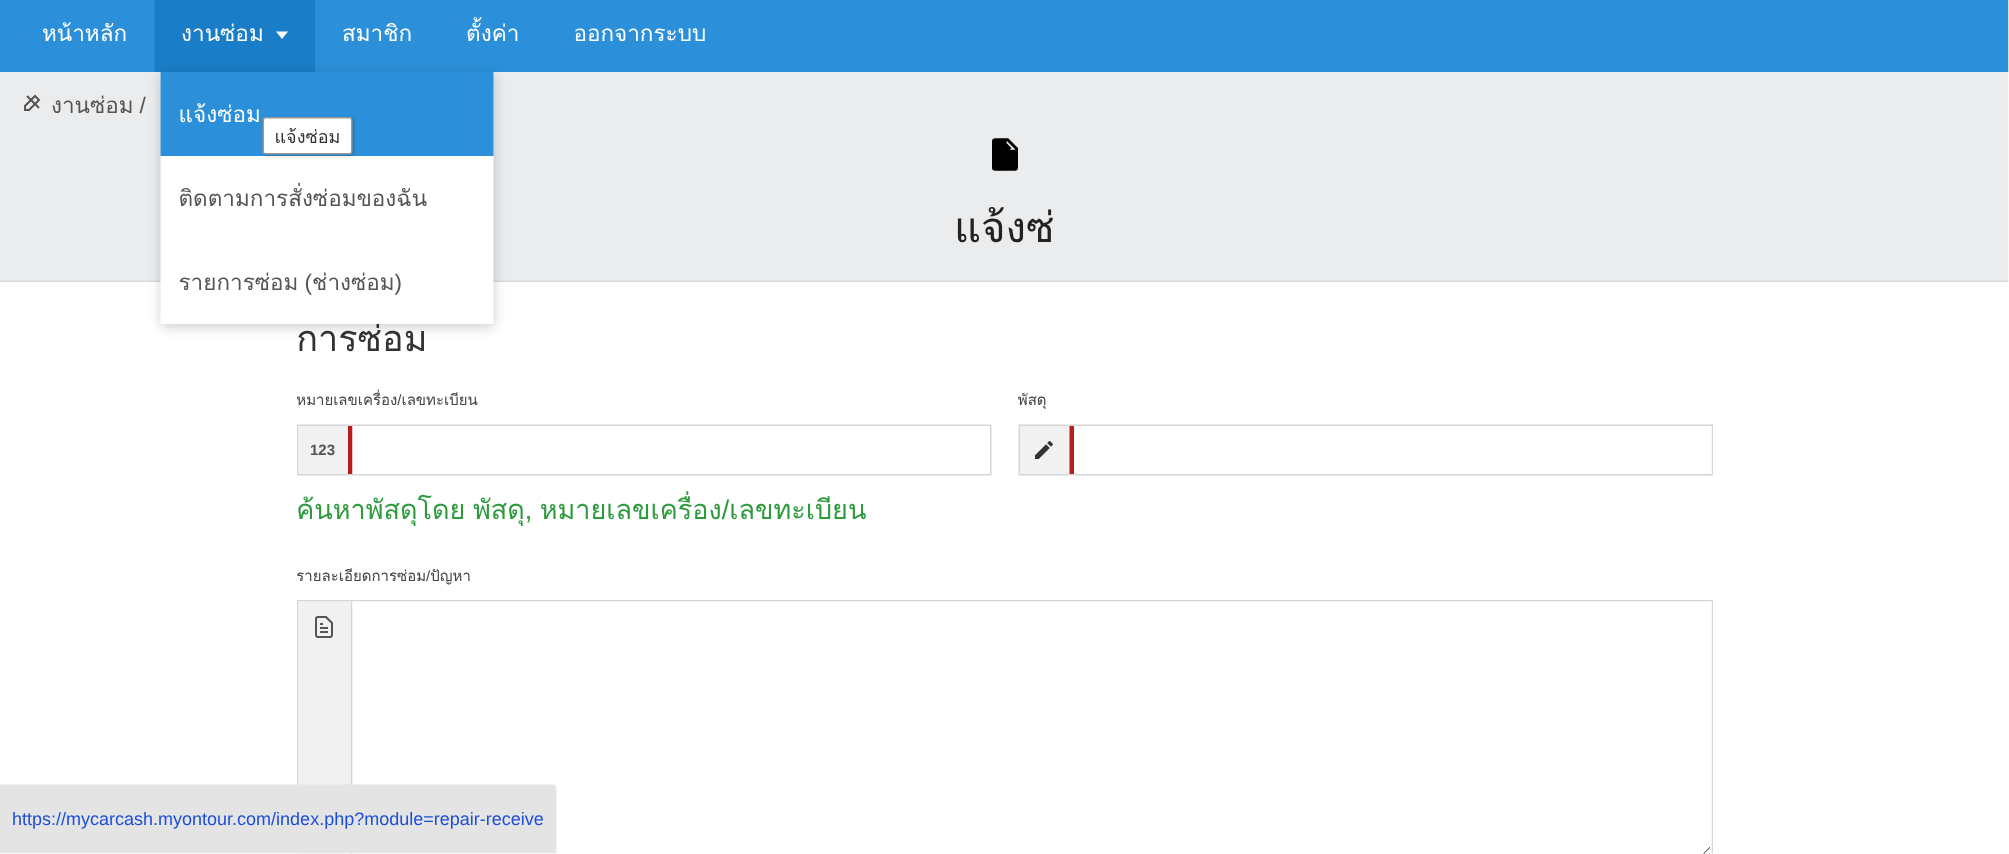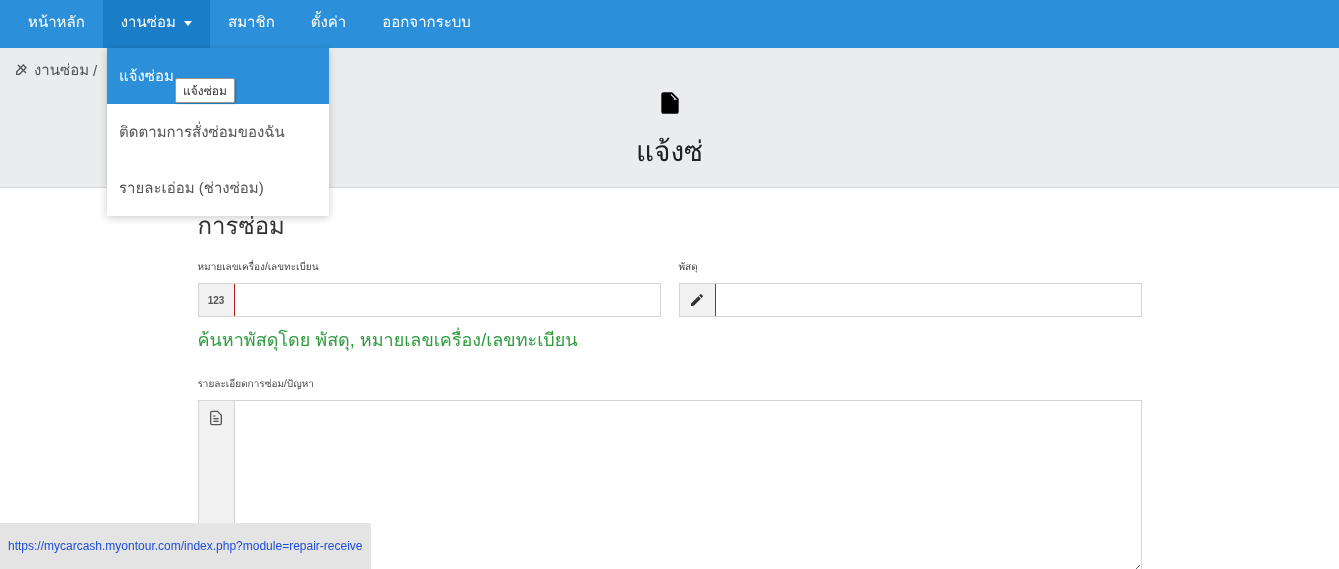--- a/index.html
+++ b/index.html
@@ -133,21 +133,21 @@
     }
     .input-group {
       display: flex;
       border: 1px solid #d5d5d5;
       height: 34px;
       background: #fff;
     }
     .input-addon {
       width: 36px;
       background: #f1f1f1;
-      border-right: 1px solid #b91c1c;
+      border-right: 3px solid #b91c1c;
       display: flex;
       align-items: center;
       justify-content: center;
       color: #555;
       font-size: 12px;
     }
     .text-input {
       flex: 1;
       border: none;
       outline: none;
@@ -214,21 +214,21 @@
   <div class="topnav-item">ตั้งค่า</div>
   <div class="topnav-item">ออกจากระบบ</div>
 </nav>
 
 <div class="dropdown">
   <div class="dropdown-item highlighted">
     <span>แจ้งซ่อม</span>
     <div class="tooltip">แจ้งซ่อม</div>
   </div>
   <div class="dropdown-item">ติดตามการสั่งซ่อมของฉัน</div>
-  <div class="dropdown-item">รายละเอ่อม (ช่างซ่อม)</div>
+  <div class="dropdown-item">รายการซ่อม (ช่างซ่อม)</div>
 </div>
 
 <div class="header-area">
   <div class="breadcrumb">
     <span>
       <svg class="svg-icon" viewBox="0 0 24 24" fill="none" stroke="#555" stroke-width="2">
           <path d="M14 6l4 4-10 10H4v-4L14 6z"></path>
           <path d="M6 6l12 12"></path>
         </svg>
     </span>

